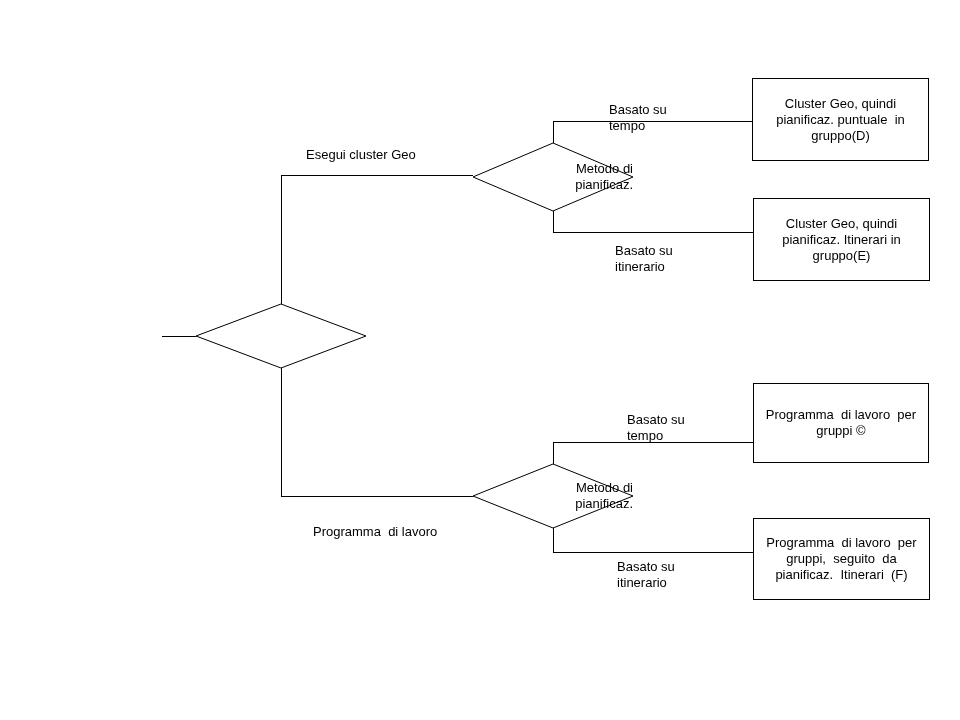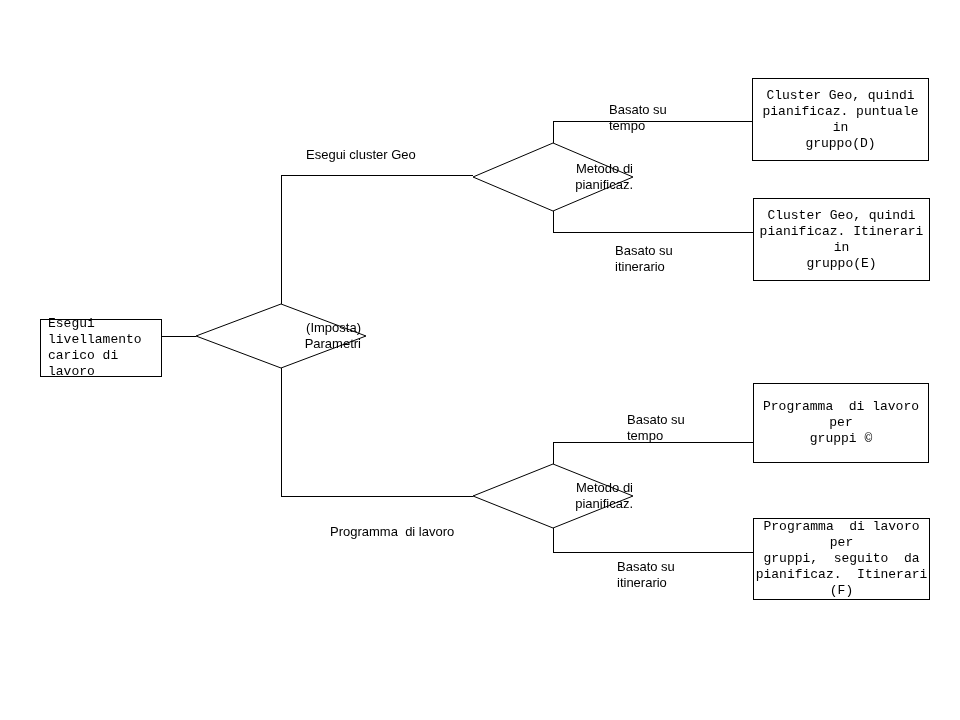--- a/index.html
+++ b/index.html
@@ -18,35 +18,34 @@
   .slide svg { position: absolute; left: 0; top: 0; }
   .node, .label, .dlabel {
     position: absolute;
     white-space: pre-wrap;
   }
   .rect {
     border: 1px solid #000000;
     background: #ffffff;
     display: flex;
     align-items: center;
-    font-family: Liberation Mono, monospace;
   }
   .rect.center { justify-content: center; text-align: center; }
   .dlabel { text-align: right; }
   
   .start-box        { left: 40px;  top: 319px; width: 122px; height: 58px; padding-left: 7px; }
   .box-d            { left: 752px; top: 78px;  width: 177px; height: 83px; }
   .box-e            { left: 753px; top: 198px; width: 177px; height: 83px; }
   .box-c            { left: 753px; top: 383px; width: 176px; height: 80px; }
   .box-f            { left: 753px; top: 518px; width: 177px; height: 82px; }
   .dlabel-parametri { left: 201px; top: 320px; width: 160px; }
   .dlabel-mtop      { left: 473px; top: 161px; width: 160px; }
   .dlabel-mbottom   { left: 473px; top: 480px; width: 160px; }
   .lbl-prima        { left: 306px; top: 147px; }
-  .lbl-programma    { left: 330px; top: 524px; }
+  .lbl-programma    { left: 313px; top: 524px; }
   .lbl-tempo-top    { left: 609px; top: 102px; }
   .lbl-itin-top     { left: 615px; top: 243px; }
   .lbl-tempo-bot    { left: 627px; top: 412px; }
   .lbl-itin-bot     { left: 617px; top: 559px; }
 </style>
 </head>
 <body>
 
 <div class="slide">
 
@@ -60,28 +59,21 @@
       <polyline points="553,464 553,442 753,442"></polyline>
       <polyline points="553,528 553,552 753,552"></polyline>
     </g>
     <g stroke="#000000" stroke-width="1" fill="#ffffff">
       <polygon points="196,336 281,304 366,336 281,368"></polygon>
       <polygon points="473,177 553,143 633,177 553,211"></polygon>
       <polygon points="473,496 553,464 633,496 553,528"></polygon>
     </g>
   </svg>
 
-  <div class="node rect start-box">
-    <span>Esegui
-livellamento
-carico di lavoro</span>
-  </div>
 
-  <div class="dlabel dlabel-parametri">(Imposta)
-Parametri</div>
   <div class="dlabel dlabel-mtop">Metodo di
 pianificaz.</div>
   <div class="dlabel dlabel-mbottom">Metodo di
 pianificaz.</div>
 
   <div class="label lbl-prima">Esegui cluster Geo</div>
   <div class="label lbl-programma">Programma  di lavoro</div>
   <div class="label lbl-tempo-top">Basato su
 tempo</div>
   <div class="label lbl-itin-top">Basato su

